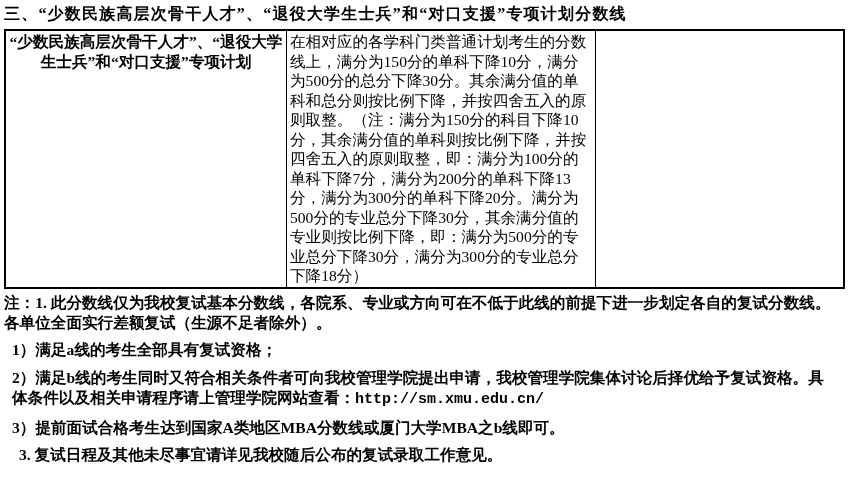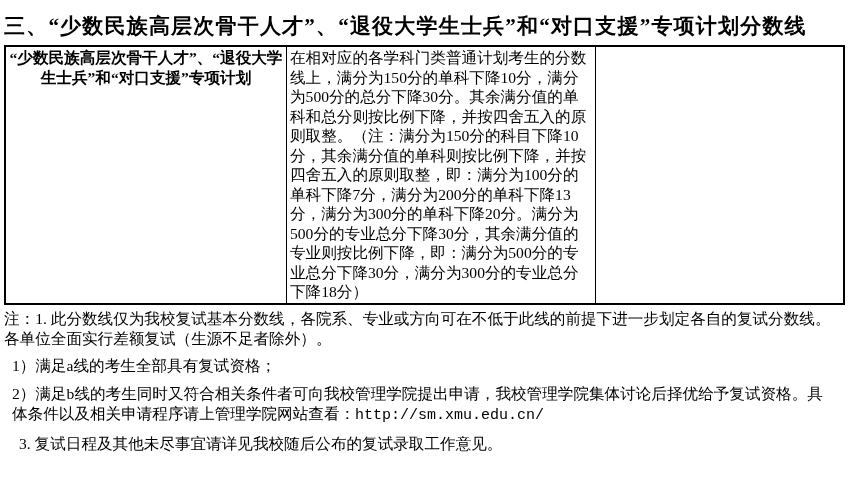--- a/index.html
+++ b/index.html
@@ -12,25 +12,25 @@
     height: 500px;
     overflow: hidden;
     color: #000000;
     font-family: "Liberation Serif", "DejaVu Serif", serif;
     font-size: 15.6px;
   }
   .page {
     padding: 2px 4px 0 4px;
   }
   .title {
-    font-size: 21px;
+    font-size: 16px;
     font-weight: bold;
     letter-spacing: 1.2px;
     line-height: 1.2;
-    margin: 12px 0 6px 0;
+    margin: 2px 0 6px 0;
     max-width: 838px;
   }
   table.score-table {
     border-collapse: collapse;
     table-layout: fixed;
     width: 841px;
     height: 260px;
     border: 2px solid #000000;
   }
   table.score-table td {
@@ -53,20 +53,21 @@
   td.col-remark {
     width: auto;
   }
   .notes {
     margin-top: 4px;
   }
   .notes p {
     margin: 0 0 6px 0;
     line-height: 1.26;
     max-width: 842px;
+    font-weight: bold;
   }
   .notes p.item {
     margin: 8px;
   }
   .notes p.final {
     margin: 7px 0 0 15px;
   }
   .url {
     font-family: "Liberation Mono", "DejaVu Sans Mono", monospace;
     font-size: 15px;
@@ -86,16 +87,17 @@
         <td class="col-policy">在相对应的各学科门类普通计划考生的分数线上，满分为150分的单科下降10分，满分为500分的总分下降30分。其余满分值的单科和总分则按比例下降，并按四舍五入的原则取整。（注：满分为150分的科目下降10分，其余满分值的单科则按比例下降，并按四舍五入的原则取整，即：满分为100分的单科下降7分，满分为200分的单科下降13分，满分为300分的单科下降20分。满分为500分的专业总分下降30分，其余满分值的专业则按比例下降，即：满分为500分的专业总分下降30分，满分为300分的专业总分下降18分）</td>
         <td class="col-remark"></td>
       </tr>
     </tbody>
   </table>
 
   <div class="notes">
     <p>注：1. 此分数线仅为我校复试基本分数线，各院系、专业或方向可在不低于此线的前提下进一步划定各自的复试分数线。各单位全面实行差额复试（生源不足者除外）。</p>
     <p class="item">1）满足a线的考生全部具有复试资格；</p>
     <p class="item"><span>2）满足b线的考生同时又符合相关条件者可向我校管理学院提出申请，我校管理学院集体讨论后择优给予复试资格。具体条件以及相关申请程序请上管理学院网站查看：</span><span class="url">http://sm.xmu.edu.cn/</span></p>
+    <p class="item">3）提前面试合格考生达到国家A类地区MBA分数线或厦门大学MBA之b线即可。</p>
     <p class="final">3. 复试日程及其他未尽事宜请详见我校随后公布的复试录取工作意见。</p>
   </div>
 
 </div>
 
 </body></html>

